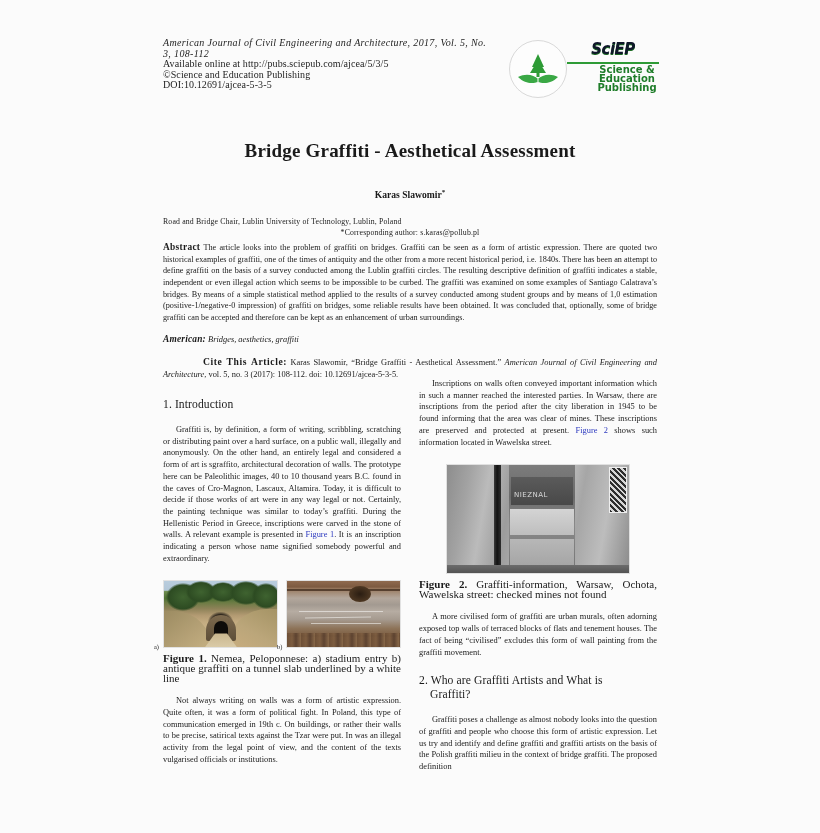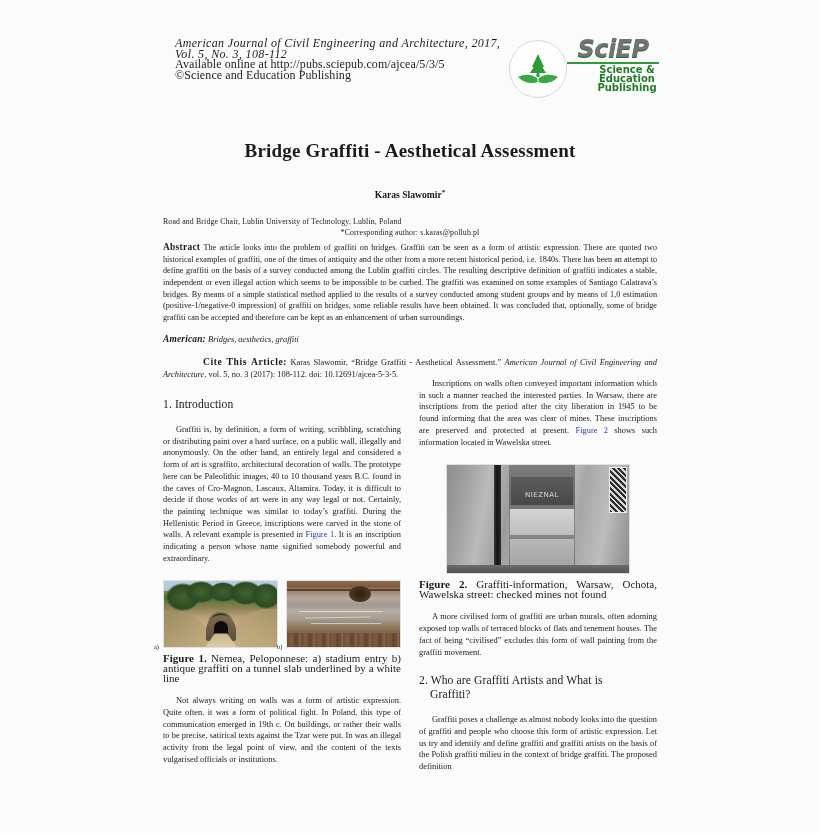--- a/index.html
+++ b/index.html
@@ -32,26 +32,25 @@
     top: 38px;
     width: 494px;
   }
 
   
   .masthead {
     position: relative;
     height: 72px;
   }
   .masthead-text {
-    font-size: 12px;
+    font-size: 10px;
     line-height: 10.6px;
     letter-spacing: 0.1px;
     color: #1d1d1d;
     width: 330px;
-    margin-left: 12px;
   }
   .masthead-text .jrnl {
     font-style: italic;
     letter-spacing: 0.35px;
   }
   .logo {
     position: absolute;
     right: -2px;
     top: -2px;
     width: 152px;
@@ -72,23 +71,23 @@
     position: absolute;
     left: 60px;
     top: 2px;
     width: 92px;
     text-align: center;
   }
   .logo-sciep {
     font-family: "DejaVu Sans", sans-serif;
     font-weight: bold;
     font-style: italic;
-    font-size: 24px;
+    font-size: 15px;
     line-height: 23px;
-    color: #737373;
+    color: #0f172a;
     letter-spacing: -0.5px;
     text-shadow: 0 1px 0 #1d6b24;
   }
   .logo-rule {
     height: 2px;
     background: #2e9b36;
     margin: 1px 0 1px 0;
   }
   .logo-sub {
     font-family: "DejaVu Sans", sans-serif;
@@ -375,21 +374,21 @@
     background: linear-gradient(to bottom, #5d5b58, #4a4845);
   }
   .photo2 .plaque-text {
     position: absolute;
     left: 67px; top: 26px;
     width: 56px;
     font-family: "DejaVu Sans", sans-serif;
     font-size: 7px;
     letter-spacing: 0.5px;
     color: #e6e4e0;
-    text-align: center;
+    text-align: left;
     opacity: .9;
   }
   .photo2 .plaque-light {
     position: absolute;
     left: 63px; top: 44px; width: 64px; height: 26px;
     background: linear-gradient(to bottom, #d6d4d0, #c0beba);
   }
   .photo2 .plaque-low {
     position: absolute;
     left: 63px; top: 74px; width: 64px; height: 32px;
@@ -414,20 +413,21 @@
 <div class="page">
   <div class="sheet"></div>
 
   <div class="content">
 
     <div class="masthead">
       <div class="masthead-text">
         <div class="jrnl">American Journal of Civil Engineering and Architecture, 2017, Vol. 5, No. 3, 108-112</div>
         <div>Available online at http://pubs.sciepub.com/ajcea/5/3/5</div>
         <div>©Science and Education Publishing</div>
+        <div>DOI:10.12691/ajcea-5-3-5</div>
       </div>
 
       <div class="logo">
         <div class="logo-emblem">
           <svg viewBox="0 0 56 56" width="56" height="56" aria-hidden="true">
             <polygon points="28,13 22,26 34,26" fill="#2e9b36"></polygon>
             <polygon points="28,19 20,32 36,32" fill="#2e9b36"></polygon>
             <rect x="26.5" y="28" width="3" height="8" fill="#2e9b36"></rect>
             <path d="M8 36 C16 32 24 34 28 38 C32 34 40 32 48 36 C40 44 32 42 28 41 C24 42 16 44 8 36 Z" fill="#3aa845"></path>
             <path d="M28 38 L28 41" stroke="#ffffff" stroke-width="1"></path>

